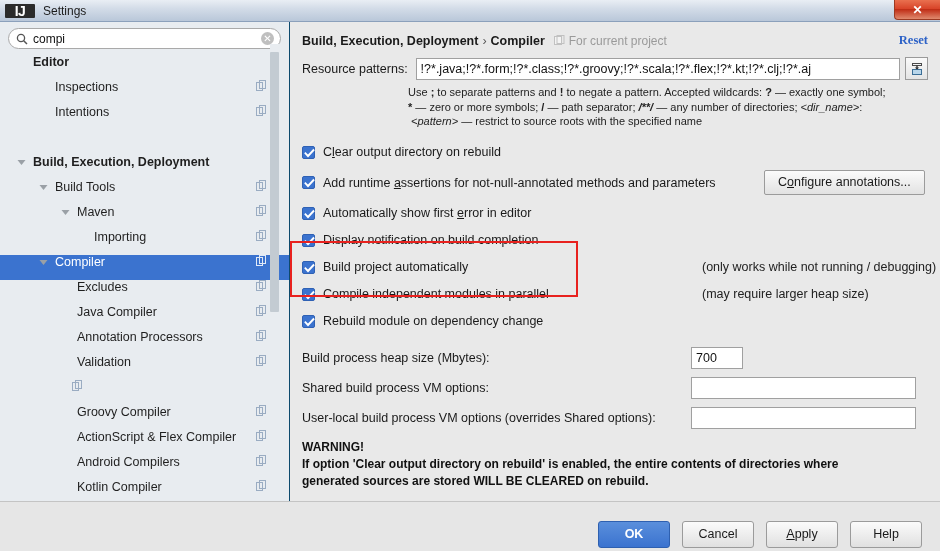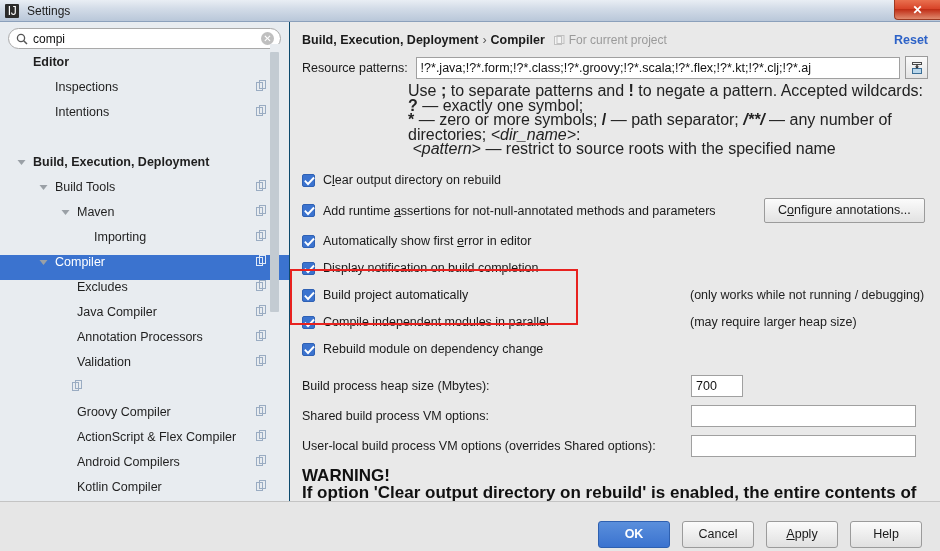--- a/index.html
+++ b/index.html
@@ -30,26 +30,26 @@
     position: relative;
     height: 22px;
     background: linear-gradient(to bottom, #e9eef4 0%, #d3dce8 40%, #b9c7d9 100%);
     border-bottom: 1px solid #8ba0bb;
     display: flex;
     align-items: center;
     padding-left: 5px;
     box-sizing: border-box;
   }
   .app-icon {
-    width: 14px;
+    width: 30px;
     height: 14px;
     background: #2b2b2b;
     color: #ffffff;
-    font-size: 12px;
-    font-weight: normal;
+    font-size: 14px;
+    font-weight: bold;
     line-height: 14px;
     text-align: center;
     border-radius: 1px;
     font-family: "Liberation Sans", sans-serif;
     letter-spacing: -0.5px;
     flex: none;
   }
   .title-text {
     margin-left: 8px;
     font-size: 12px;
@@ -222,20 +222,21 @@
   .bc-scope {
     color: #9a9a9a;
     font-size: 12px;
   }
   .reset-link {
     margin-left: auto;
     color: #2d62c7;
     font-weight: bold;
     font-size: 12.5px;
     cursor: pointer;
+    font-family: Liberation Serif, serif;
   }
 
   .patterns-row {
     display: flex;
     align-items: center;
     padding: 9px 12px 0 12px;
   }
   .patterns-label { font-size: 12.5px; white-space: nowrap; }
   .patterns-field {
     margin-left: 8px;
@@ -259,21 +260,21 @@
     border: 1px solid #9a9a9a;
     display: flex;
     align-items: center;
     justify-content: center;
     box-sizing: border-box;
     cursor: pointer;
   }
 
   .hint {
     padding: 5px 14px 0 118px;
-    font-size: 16px;
+    font-size: 11px;
     line-height: 14.5px;
     color: #222;
   }
   .hint i { font-style: italic; }
   .hint b { font-weight: bold; }
 
   .options {
     position: relative;
     padding: 10px 12px 0 12px;
   }
@@ -295,21 +296,21 @@
     border: 1px solid #2f61b4;
     box-sizing: border-box;
     position: relative;
     cursor: pointer;
   }
   .cb svg { position: absolute; left: 1px; top: 1px; }
   .opt-label { white-space: nowrap; cursor: default; }
   .opt-label u { text-decoration: underline; }
   .side-note {
     position: absolute;
-    left: 388px;
+    left: 400px;
     font-size: 12.5px;
     color: #222;
     white-space: nowrap;
   }
   .cfg-btn {
     position: absolute;
     left: 462px;
     top: 4px;
     height: 25px;
     padding: 0 13px;
@@ -370,21 +371,21 @@
     font-size: 12.5px;
     line-height: 21px;
     padding: 0 4px;
     box-sizing: border-box;
     color: #111;
   }
   .field-row-rel { position: relative; }
 
   .warning {
     padding: 6px 16px 0 12px;
-    font-size: 17px;
+    font-size: 12px;
     font-weight: bold;
     line-height: 17px;
     color: #111;
   }
 
   
   .footer {
     position: relative;
     height: 65px;
     background: #e6e6e6;

